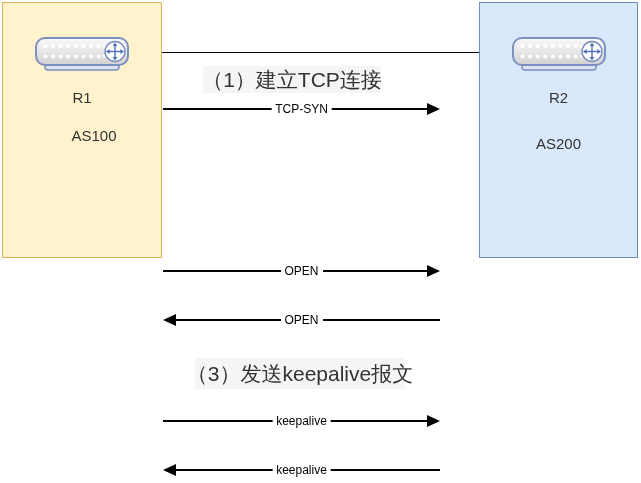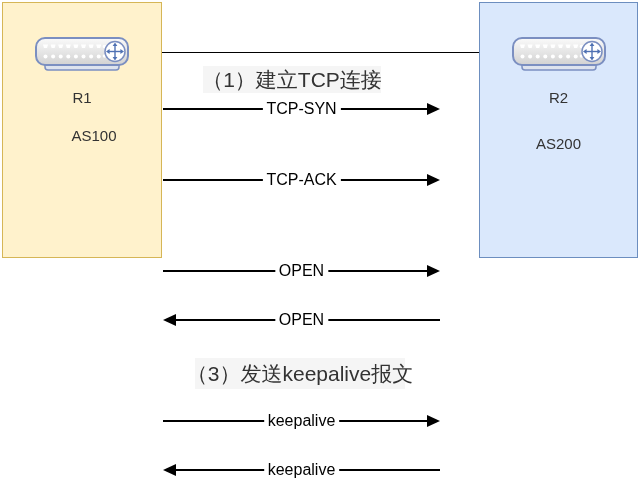--- a/index.html
+++ b/index.html
@@ -33,21 +33,21 @@
   .m1{top:97px;}.m2{top:134px;}.m3{top:168px;}.m4{top:259px;}
   .m5{top:308px;}.m6{top:409px;}.m7{top:458px;}
   .mline{position:absolute;top:11px;height:2px;background:var(--arrow-color,#000);}
   .msg.right .mline{left:0;right:11px;}
   .msg.left  .mline{left:11px;right:0;}
   .mhead{position:absolute;top:6px;width:0;height:0;border-top:6px solid transparent;border-bottom:6px solid transparent;}
   .msg.right .mhead{right:0;border-left:13px solid var(--arrow-color,#000);}
   .msg.left  .mhead{left:0;border-right:13px solid var(--arrow-color,#000);}
   .mlabel{
     position:absolute;left:50%;top:12px;transform:translate(-50%,-50%);
-    background:var(--message-label-bg,#fff);padding:1px 4px;font-size:16px;color:#000;white-space:nowrap;
+    background:var(--message-label-bg,#fff);padding:1px 4px;font-size:12px;color:#000;white-space:nowrap;
   }
 </style>
 </head>
 <body>
 
 <div class="canvas">
 
   <div class="connector"></div>
 
   <div class="actor r1">
@@ -145,25 +145,20 @@
   <div class="section-label s1">（1）建立TCP连接</div>
   <div class="section-label s3">（3）发送keepalive报文</div>
 
   <div class="msg right m1">
     <div class="mline"></div>
     <div class="mhead"></div>
     <span class="mlabel">TCP-SYN</span>
   </div>
 
 
-  <div class="msg right m3">
-    <div class="mline"></div>
-    <div class="mhead"></div>
-    <span class="mlabel">TCP-ACK</span>
-  </div>
 
   <div class="msg right m4">
     <div class="mline"></div>
     <div class="mhead"></div>
     <span class="mlabel">OPEN</span>
   </div>
 
   <div class="msg left m5">
     <div class="mline"></div>
     <div class="mhead"></div>

